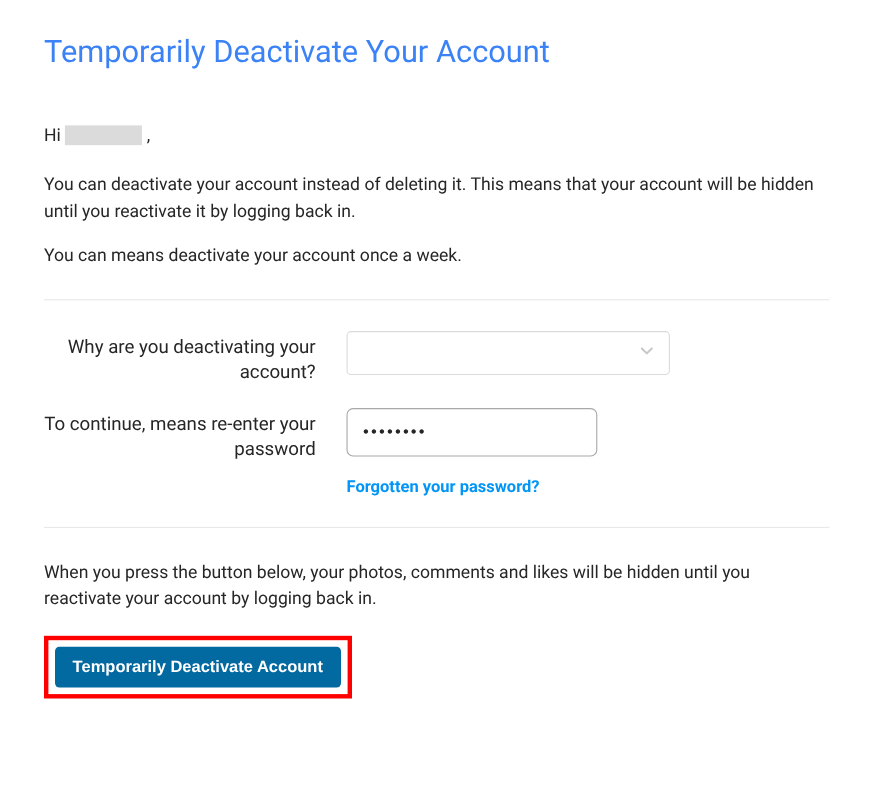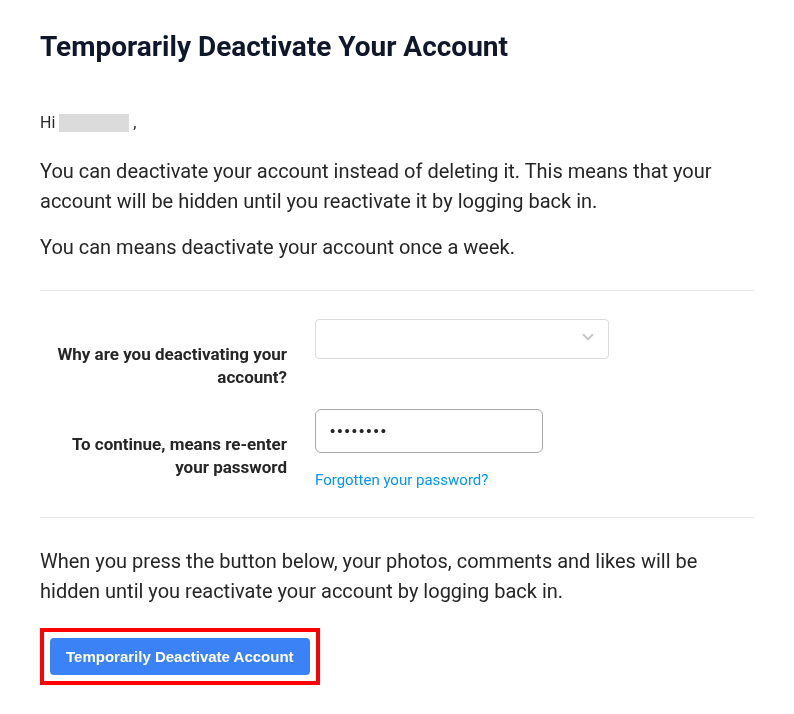--- a/index.html
+++ b/index.html
@@ -9,65 +9,64 @@
     }
     body {
       font-family: -apple-system, BlinkMacSystemFont, "Segoe UI", Roboto, Helvetica, Arial, sans-serif;
       background: #ffffff;
       width: 794px;
       color: #262626;
       padding: 30px 40px;
     }
     .page-title {
       font-size: 28px;
-      font-weight: 700;
-      color: #0f172a;
+      font-weight: 400;
+      color: #3b82f6;
       margin-bottom: 50px;
     }
     .greeting {
       font-size: 16px;
       margin-bottom: 24px;
       display: flex;
       align-items: center;
       gap: 4px;
       margin-top: 38px;
     }
     .redacted {
       display: inline-block;
       width: 70px;
       height: 18px;
       background: #dbdbdb;
       vertical-align: middle;
     }
     .body-text {
-      font-size: 20px;
+      font-size: 16px;
       line-height: 1.5;
       margin-bottom: 16px;
       color: #262626;
     }
     .divider {
       border: none;
       border-top: 1px solid #e8e8e8;
       margin: 28px 0;
     }
     .form-row {
       display: flex;
       align-items: flex-start;
       margin-bottom: 20px;
     }
     .form-label {
       width: 275px;
       text-align: right;
       padding-right: 28px;
       font-size: 17px;
-      font-weight: 700;
+      font-weight: 400;
       color: #262626;
       line-height: 1.35;
       padding-top: 4px;
-      margin-top: 20px;
     }
     .form-control-wrap {
       flex: 1;
     }
     .select-wrap {
       position: relative;
       width: 294px;
     }
     .select-field {
       width: 100%;
@@ -98,33 +97,33 @@
       background: #ffffff;
       font-size: 15px;
       padding: 0 14px;
       letter-spacing: 2px;
       color: #262626;
     }
     .forgot-link {
       display: inline-block;
       margin-top: 18px;
       font-size: 15px;
-      font-weight: 400;
+      font-weight: 700;
       color: #0095f6;
       text-decoration: none;
       cursor: pointer;
     }
     .highlight-box {
       display: inline-block;
       border: 4px solid #ff0000;
       padding: 6px;
       margin-top: 6px;
     }
     .primary-btn {
-      background: #3b82f6;
+      background: #0369a1;
       color: #ffffff;
       border: none;
       border-radius: 4px;
       font-size: 15px;
       font-weight: 600;
       padding: 10px 16px;
       cursor: pointer;
     }
     .bottom-section {
       margin-top: 16px;

